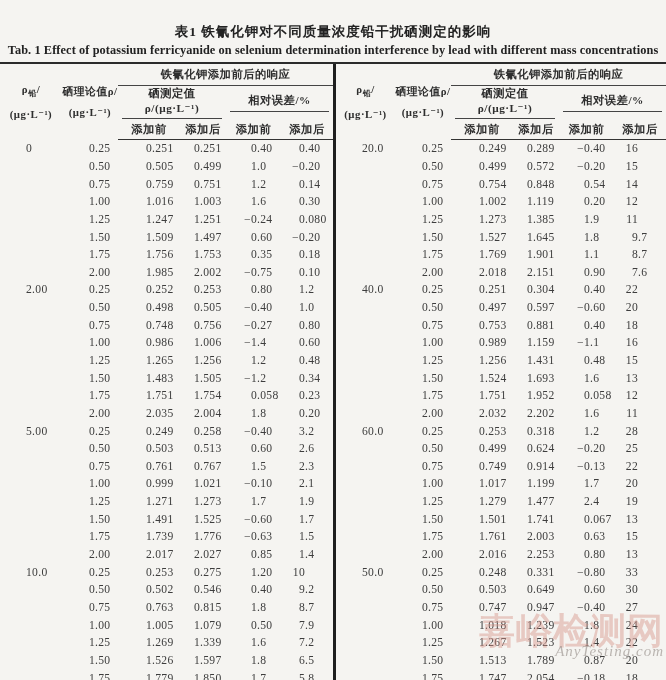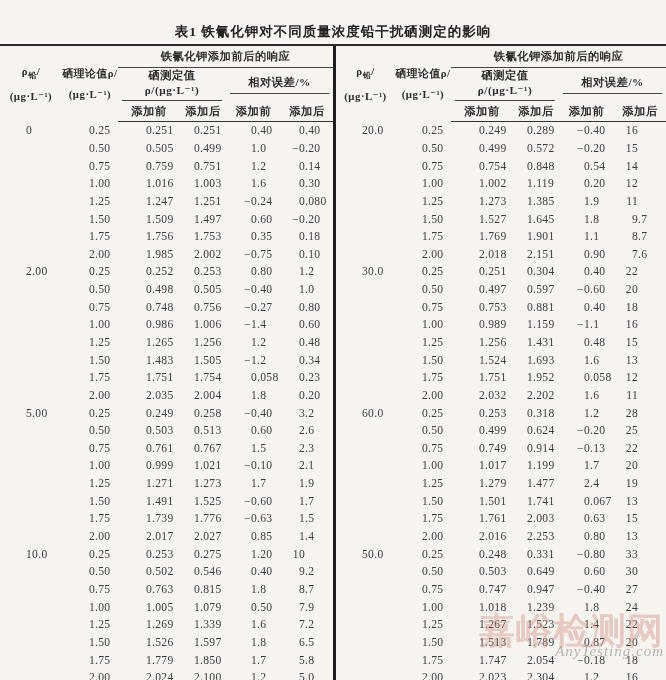--- a/index.html
+++ b/index.html
@@ -65,20 +65,21 @@
   .wm-en{
     font-style:italic;font-size:15px;letter-spacing:1px;
     color:rgba(148,140,136,0.62);line-height:18px;margin-top:-6px;
   }
 </style>
 </head>
 <body>
 
 <div class="titles">
   <div class="title-cn">表1  铁氰化钾对不同质量浓度铅干扰硒测定的影响</div>
+  <div class="title-en">Tab. 1  Effect of potassium ferricyanide on selenium determination interference by lead with different mass concentrations</div>
 </div>
 
 <div class="table-wrap">
 
   <div class="half left">
     <table>
       <colgroup>
         <col style="width:62px">
           <col style="width:56px">
           <col style="width:62px">
@@ -470,21 +471,21 @@
           </tr>
           <tr>
             <td class="c0"></td>
             <td class="c1 num"><span class="ip">2</span><span class="fp">.00</span></td>
             <td class="c2 num"><span class="ip">2</span><span class="fp">.018</span></td>
             <td class="c3 num"><span class="ip">2</span><span class="fp">.151</span></td>
             <td class="c4 num"><span class="ip">0</span><span class="fp">.90</span></td>
             <td class="c5 num"><span class="ip">7</span><span class="fp">.6</span></td>
           </tr>
           <tr>
-            <td class="c0">30.0</td>
+            <td class="c0">40.0</td>
             <td class="c1 num"><span class="ip">0</span><span class="fp">.25</span></td>
             <td class="c2 num"><span class="ip">0</span><span class="fp">.251</span></td>
             <td class="c3 num"><span class="ip">0</span><span class="fp">.304</span></td>
             <td class="c4 num"><span class="ip">0</span><span class="fp">.40</span></td>
             <td class="c5 num"><span class="ip">22</span><span class="fp"></span></td>
           </tr>
           <tr>
             <td class="c0"></td>
             <td class="c1 num"><span class="ip">0</span><span class="fp">.50</span></td>
             <td class="c2 num"><span class="ip">0</span><span class="fp">.497</span></td>

